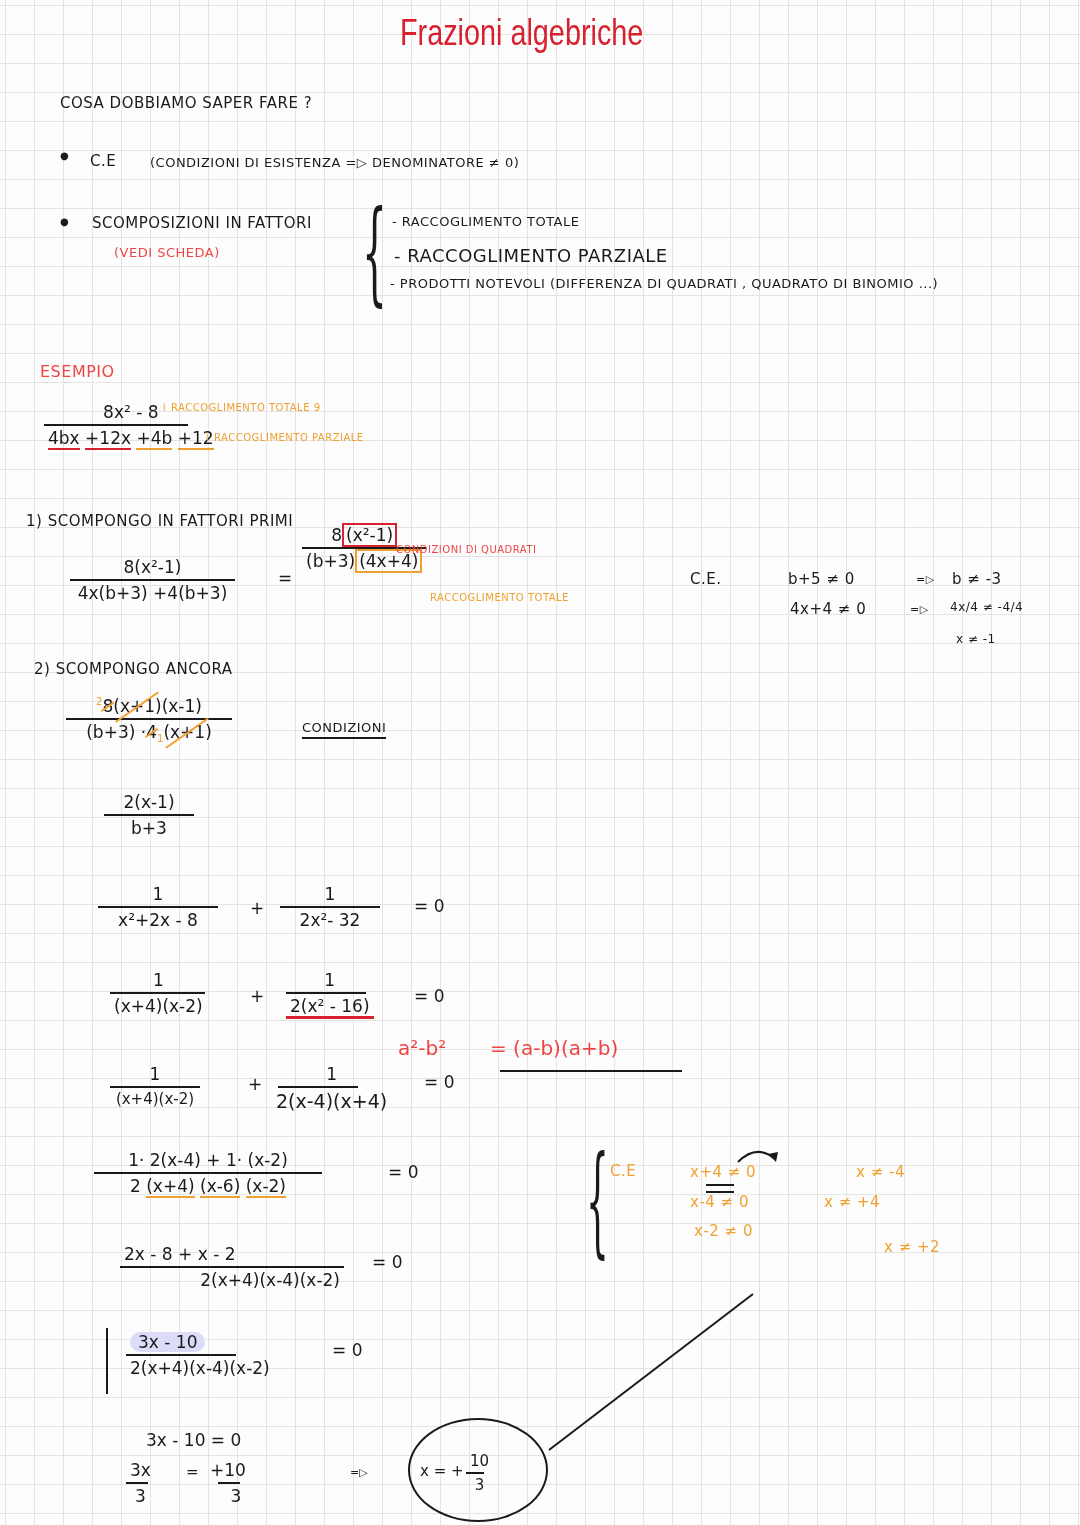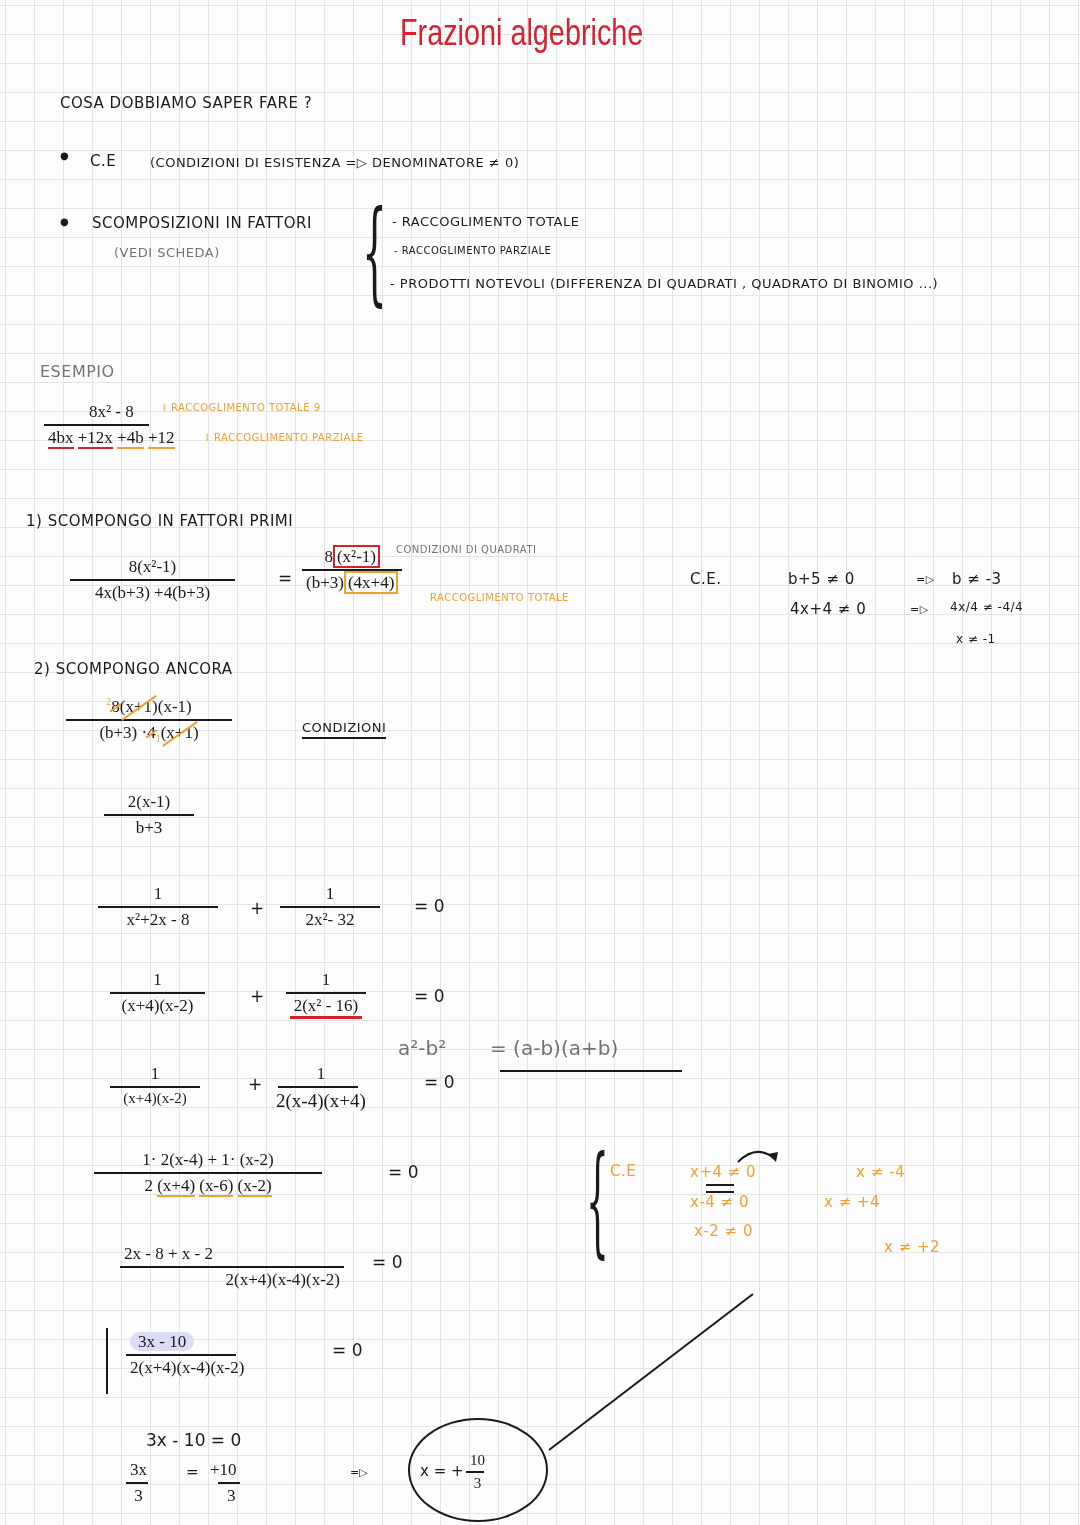--- a/index.html
+++ b/index.html
@@ -9,27 +9,27 @@
     background-image:
       linear-gradient(to right, #e4e4e4 1px, transparent 1px),
       linear-gradient(to bottom, #e4e4e4 1px, transparent 1px);
     background-size:29px 29px;
     background-position:5px 5px;
     font-family:"DejaVu Sans", sans-serif;
     color:#1a1a1a;
   }
   .abs{position:absolute;white-space:nowrap;}
   .hand{font-family:"DejaVu Sans", sans-serif;letter-spacing:0.5px;}
-  .red{color:#737373;}
+  .red{color:#ef4444;}
   .orange{color:#f0a030;}
   .title{font-family:"Liberation Sans Narrow","Liberation Sans", sans-serif;font-size:36px;color:#d7212e;transform:scaleX(0.8);transform-origin:left top;}
   .sm{font-size:15px;}
   .xs{font-size:11px;}
   .md{font-size:17px;}
-  .frac{position:absolute;display:flex;flex-direction:column;align-items:center;font-family:Liberation Serif, serif;}
+  .frac{position:absolute;display:flex;flex-direction:column;align-items:center;}
   .frac .num,.frac .den{white-space:nowrap;padding:0 4px;}
   .frac .bar{height:2px;background:#1a1a1a;align-self:stretch;margin:2px 0;}
   .ul-red{border-bottom:2px solid #d7212e;}
   .ul-or{border-bottom:2px solid #f0a030;}
   .box-red{border:2px solid #d7212e;padding:0 2px;}
   .box-or{border:2px solid #f0a030;padding:0 2px;}
   .strike{position:relative;display:inline-block;}
   .strike::after{content:"";position:absolute;left:-2px;right:-2px;top:50%;height:2px;background:#f0a030;transform:rotate(-35deg);}
   .brace{position:absolute;font-family:"DejaVu Serif", serif;color:#1a1a1a;}
   .hl{background:#dcdcf8;border-radius:10px;padding:0 8px;}
@@ -44,21 +44,21 @@
 <div class="abs" style="left:60px;top:150px;font-size:10px;">●</div>
 <div class="abs hand sm" style="left:90px;top:152px;">C.E</div>
 <div class="abs hand xs" style="left:150px;top:155px;font-size:13px;">(CONDIZIONI DI ESISTENZA  =▷ DENOMINATORE ≠ 0)</div>
 
 <div class="abs" style="left:60px;top:216px;font-size:10px;">●</div>
 <div class="abs hand sm" style="left:92px;top:214px;">SCOMPOSIZIONI IN FATTORI</div>
 <div class="abs hand sm red" style="left:114px;top:245px;font-size:13px;">(VEDI SCHEDA)</div>
 
 <div class="brace" style="left:362px;top:196px;font-size:112px;line-height:1;transform:scaleX(0.35);transform-origin:left top;">{</div>
 <div class="abs hand" style="left:392px;top:214px;font-size:13px;">- RACCOGLIMENTO TOTALE</div>
-<div class="abs hand" style="left:394px;top:245px;font-size:10px;">- RACCOGLIMENTO PARZIALE</div>
+<div class="abs hand" style="left:394px;top:245px;font-size:18px;">- RACCOGLIMENTO PARZIALE</div>
 <div class="abs hand" style="left:390px;top:276px;font-size:13px;">- PRODOTTI NOTEVOLI (DIFFERENZA DI QUADRATI , QUADRATO DI BINOMIO ...)</div>
 
 <div class="abs hand red" style="left:40px;top:362px;font-size:16px;">ESEMPIO</div>
 
 <div class="frac md" style="left:44px;top:402px;">
   <div class="num">8x² - 8</div>
   <div class="bar" style="margin-right:30px;"></div>
   <div class="den">
     <span class="ul-red">4bx</span>
     <span class="ul-red">+12x</span>
@@ -70,21 +70,21 @@
 <div class="abs hand orange" style="left:205px;top:432px;font-size:10px;">⌇ <span>RACCOGLIMENTO PARZIALE</span></div>
 
 <div class="abs hand sm" style="left:26px;top:512px;">1) SCOMPONGO IN FATTORI PRIMI</div>
 
 <div class="frac md" style="left:70px;top:557px;">
   <div class="num">8(x²-1)</div>
   <div class="bar" style="width:165px;"></div>
   <div class="den">4x(b+3) +4(b+3)</div>
 </div>
 <div class="abs md" style="left:278px;top:568px;">=</div>
-<div class="frac md" style="left:302px;top:547px;text-align:center;">
+<div class="frac md" style="left:302px;top:525px;text-align:center;">
   <div class="num"><span>8</span><span class="box-red">(x²-1)</span></div>
   <div class="bar"></div>
   <div class="den"><span>(b+3)</span><span class="box-or">(4x+4)</span></div>
 </div>
 <div class="abs hand red" style="left:396px;top:544px;font-size:10px;">CONDIZIONI DI QUADRATI</div>
 <div class="abs hand orange" style="left:430px;top:592px;font-size:10px;">RACCOGLIMENTO TOTALE</div>
 
 <div class="abs hand sm" style="left:690px;top:570px;">C.E.</div>
 <div class="abs hand sm" style="left:788px;top:570px;">b+5 ≠ 0</div>
 <div class="abs hand xs" style="left:916px;top:573px;">=▷</div>

